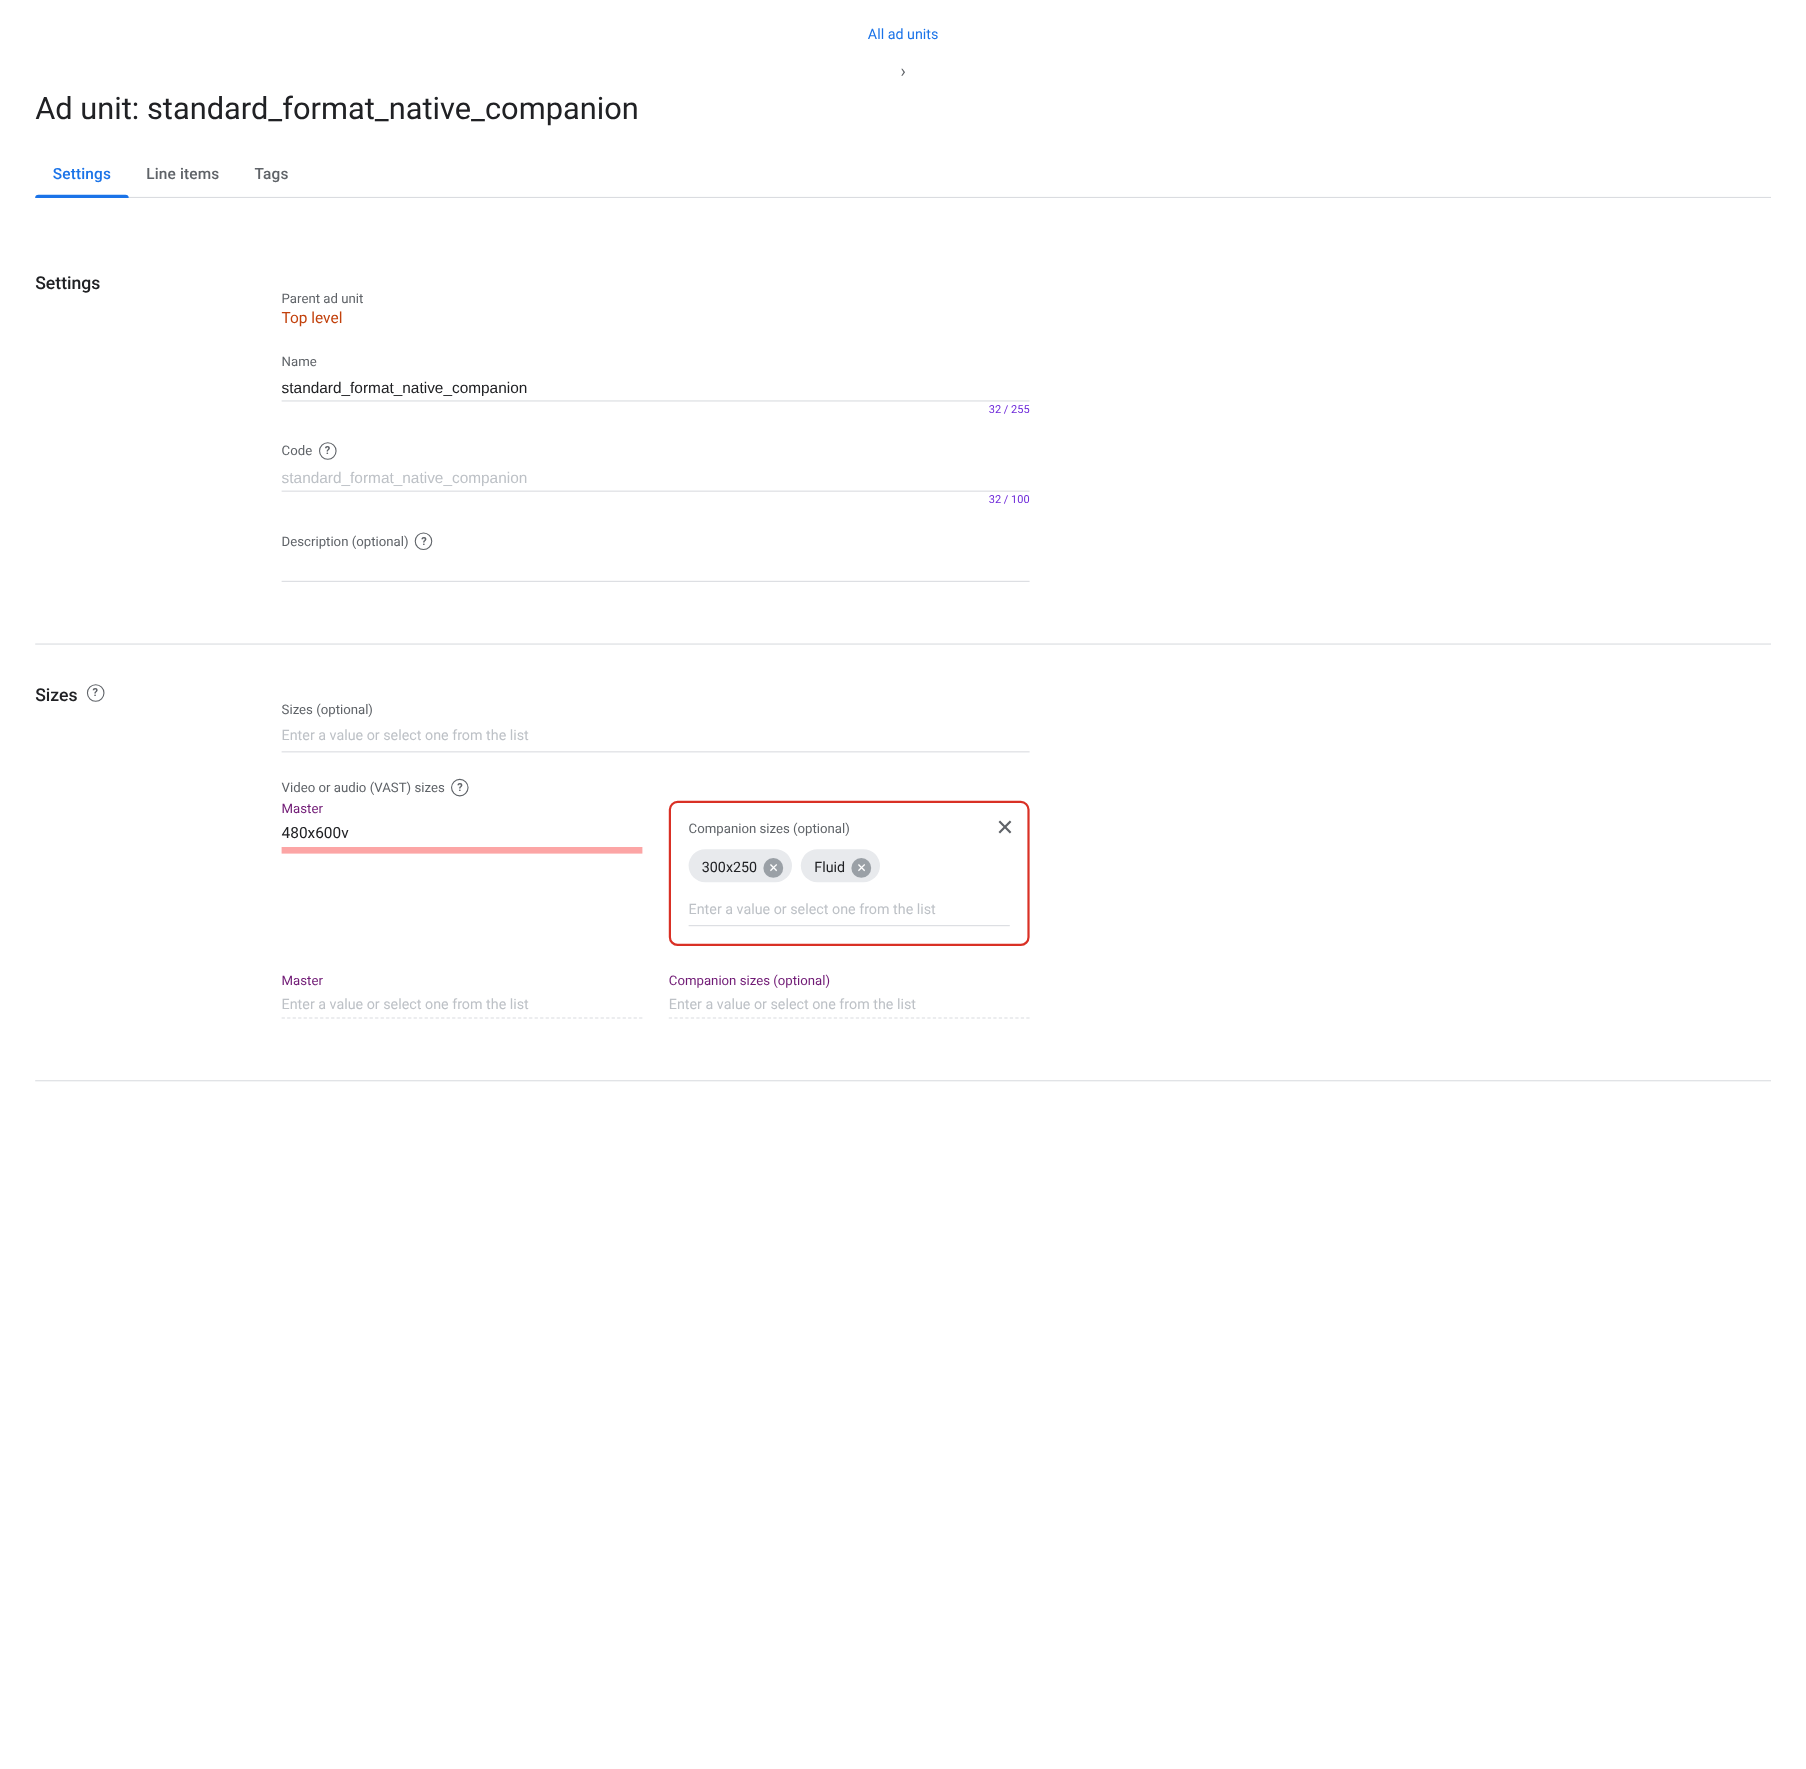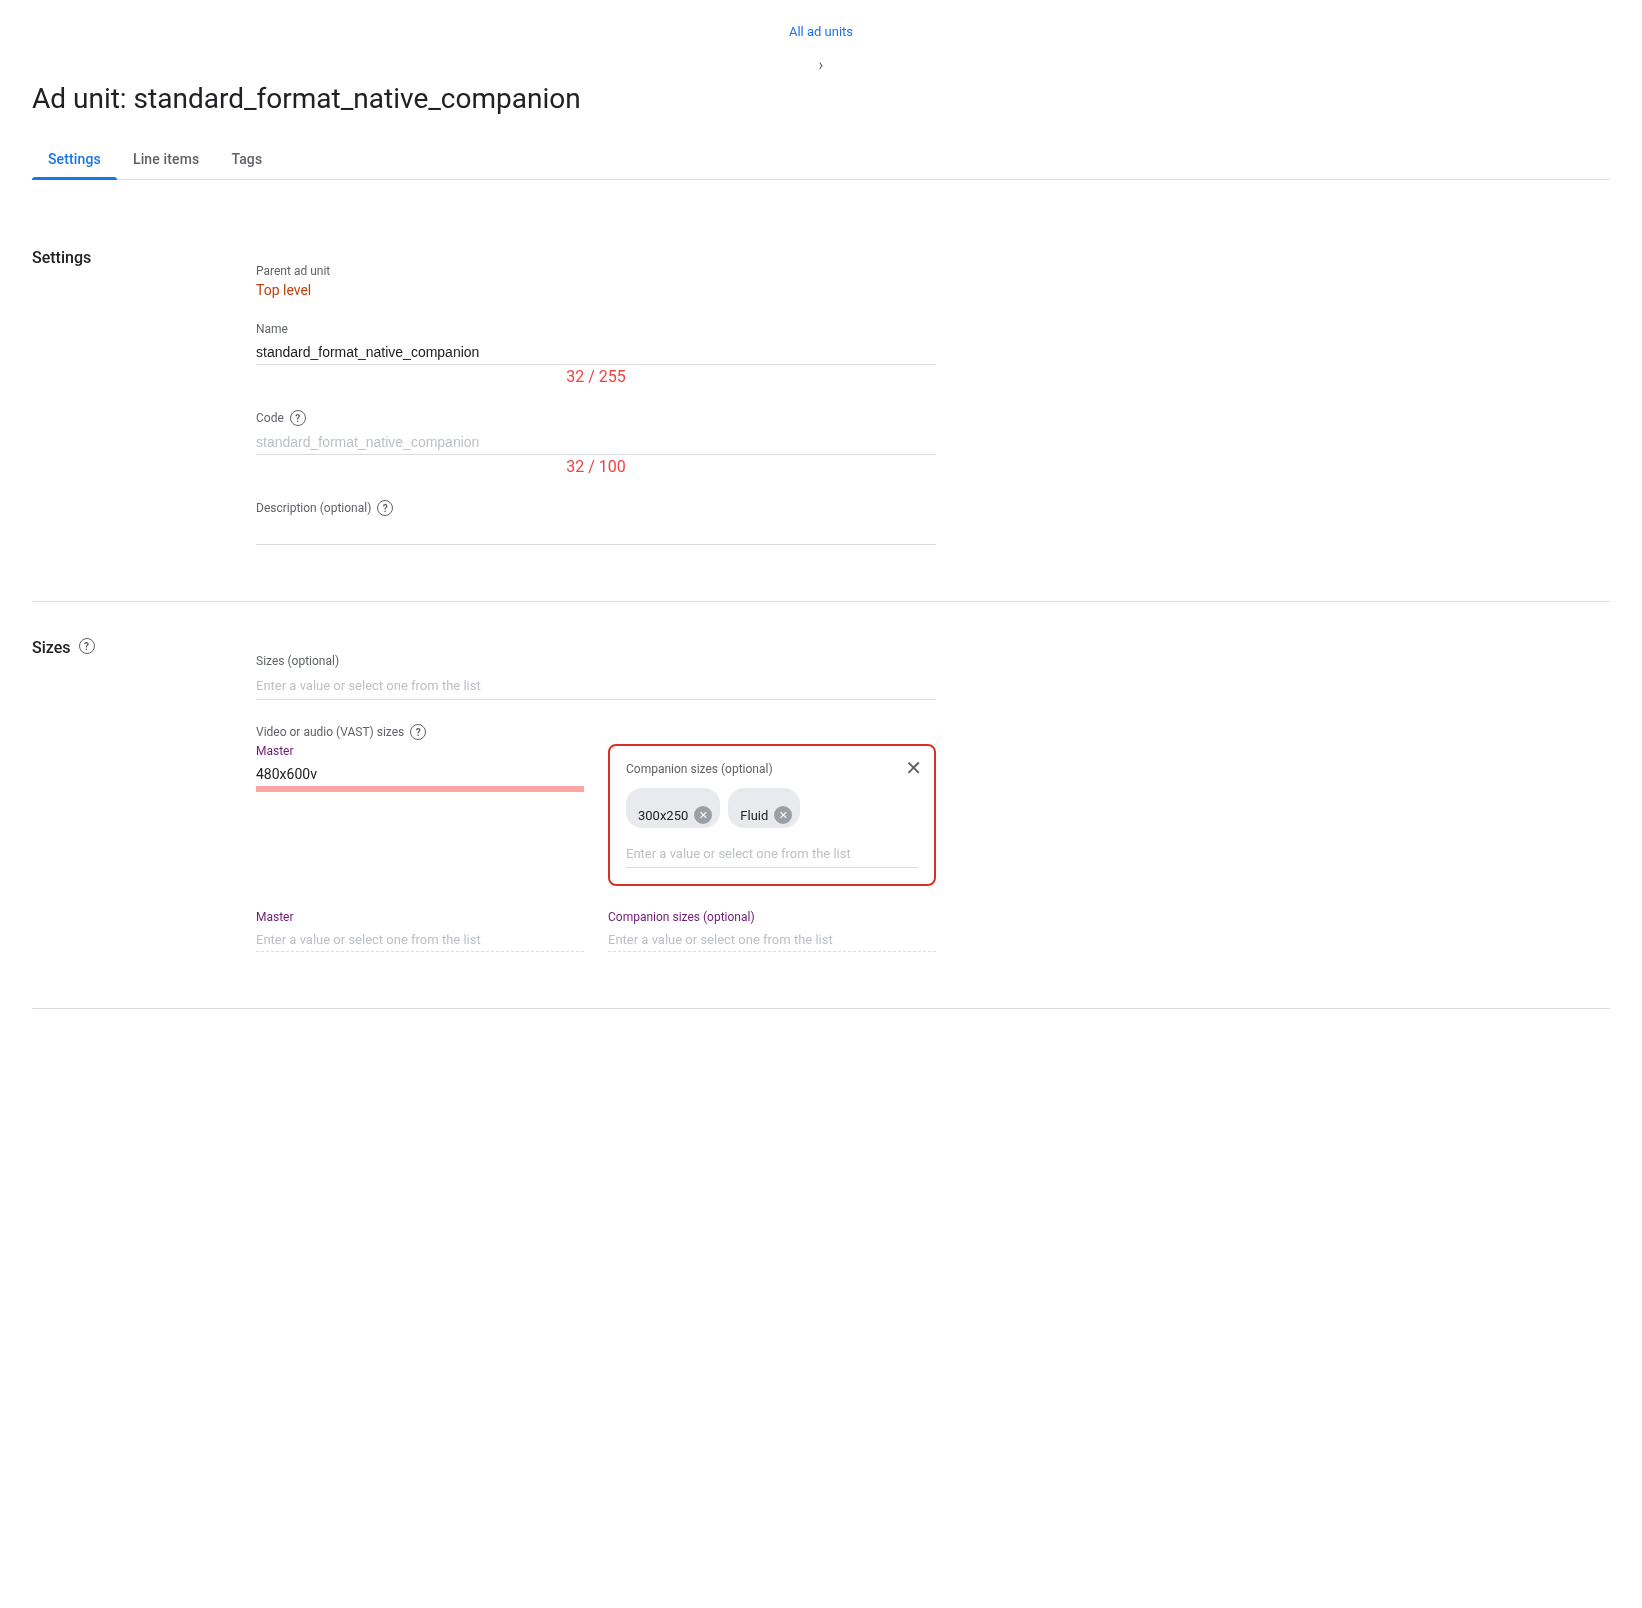--- a/index.html
+++ b/index.html
@@ -100,23 +100,23 @@
       padding: 4px 0;
       font-size: 14px;
       color: #202124;
       outline: none;
       background: transparent;
     }
     .text-input::placeholder {
       color: #bdc1c6;
     }
     .char-count {
-      text-align: center;
-      font-size: 16px;
-      color: #ef4444;
+      text-align: right;
+      font-size: 10px;
+      color: #6d28d9;
       margin-top: 2px;
     }
     .help-icon {
       display: inline-flex;
       align-items: center;
       justify-content: center;
       width: 16px;
       height: 16px;
       border-radius: 50%;
       border: 1.5px solid #5f6368;
@@ -164,21 +164,21 @@
       flex-wrap: wrap;
       gap: 8px;
       margin-bottom: 12px;
     }
     .chip {
       display: inline-flex;
       align-items: center;
       gap: 6px;
       background: #e8eaed;
       border-radius: 16px;
-      padding: 18px 8px 4px 12px;
+      padding: 8px 8px 4px 12px;
       font-size: 13px;
       color: #202124;
     }
     .chip-close {
       display: inline-flex;
       align-items: center;
       justify-content: center;
       width: 18px;
       height: 18px;
       border-radius: 50%;

